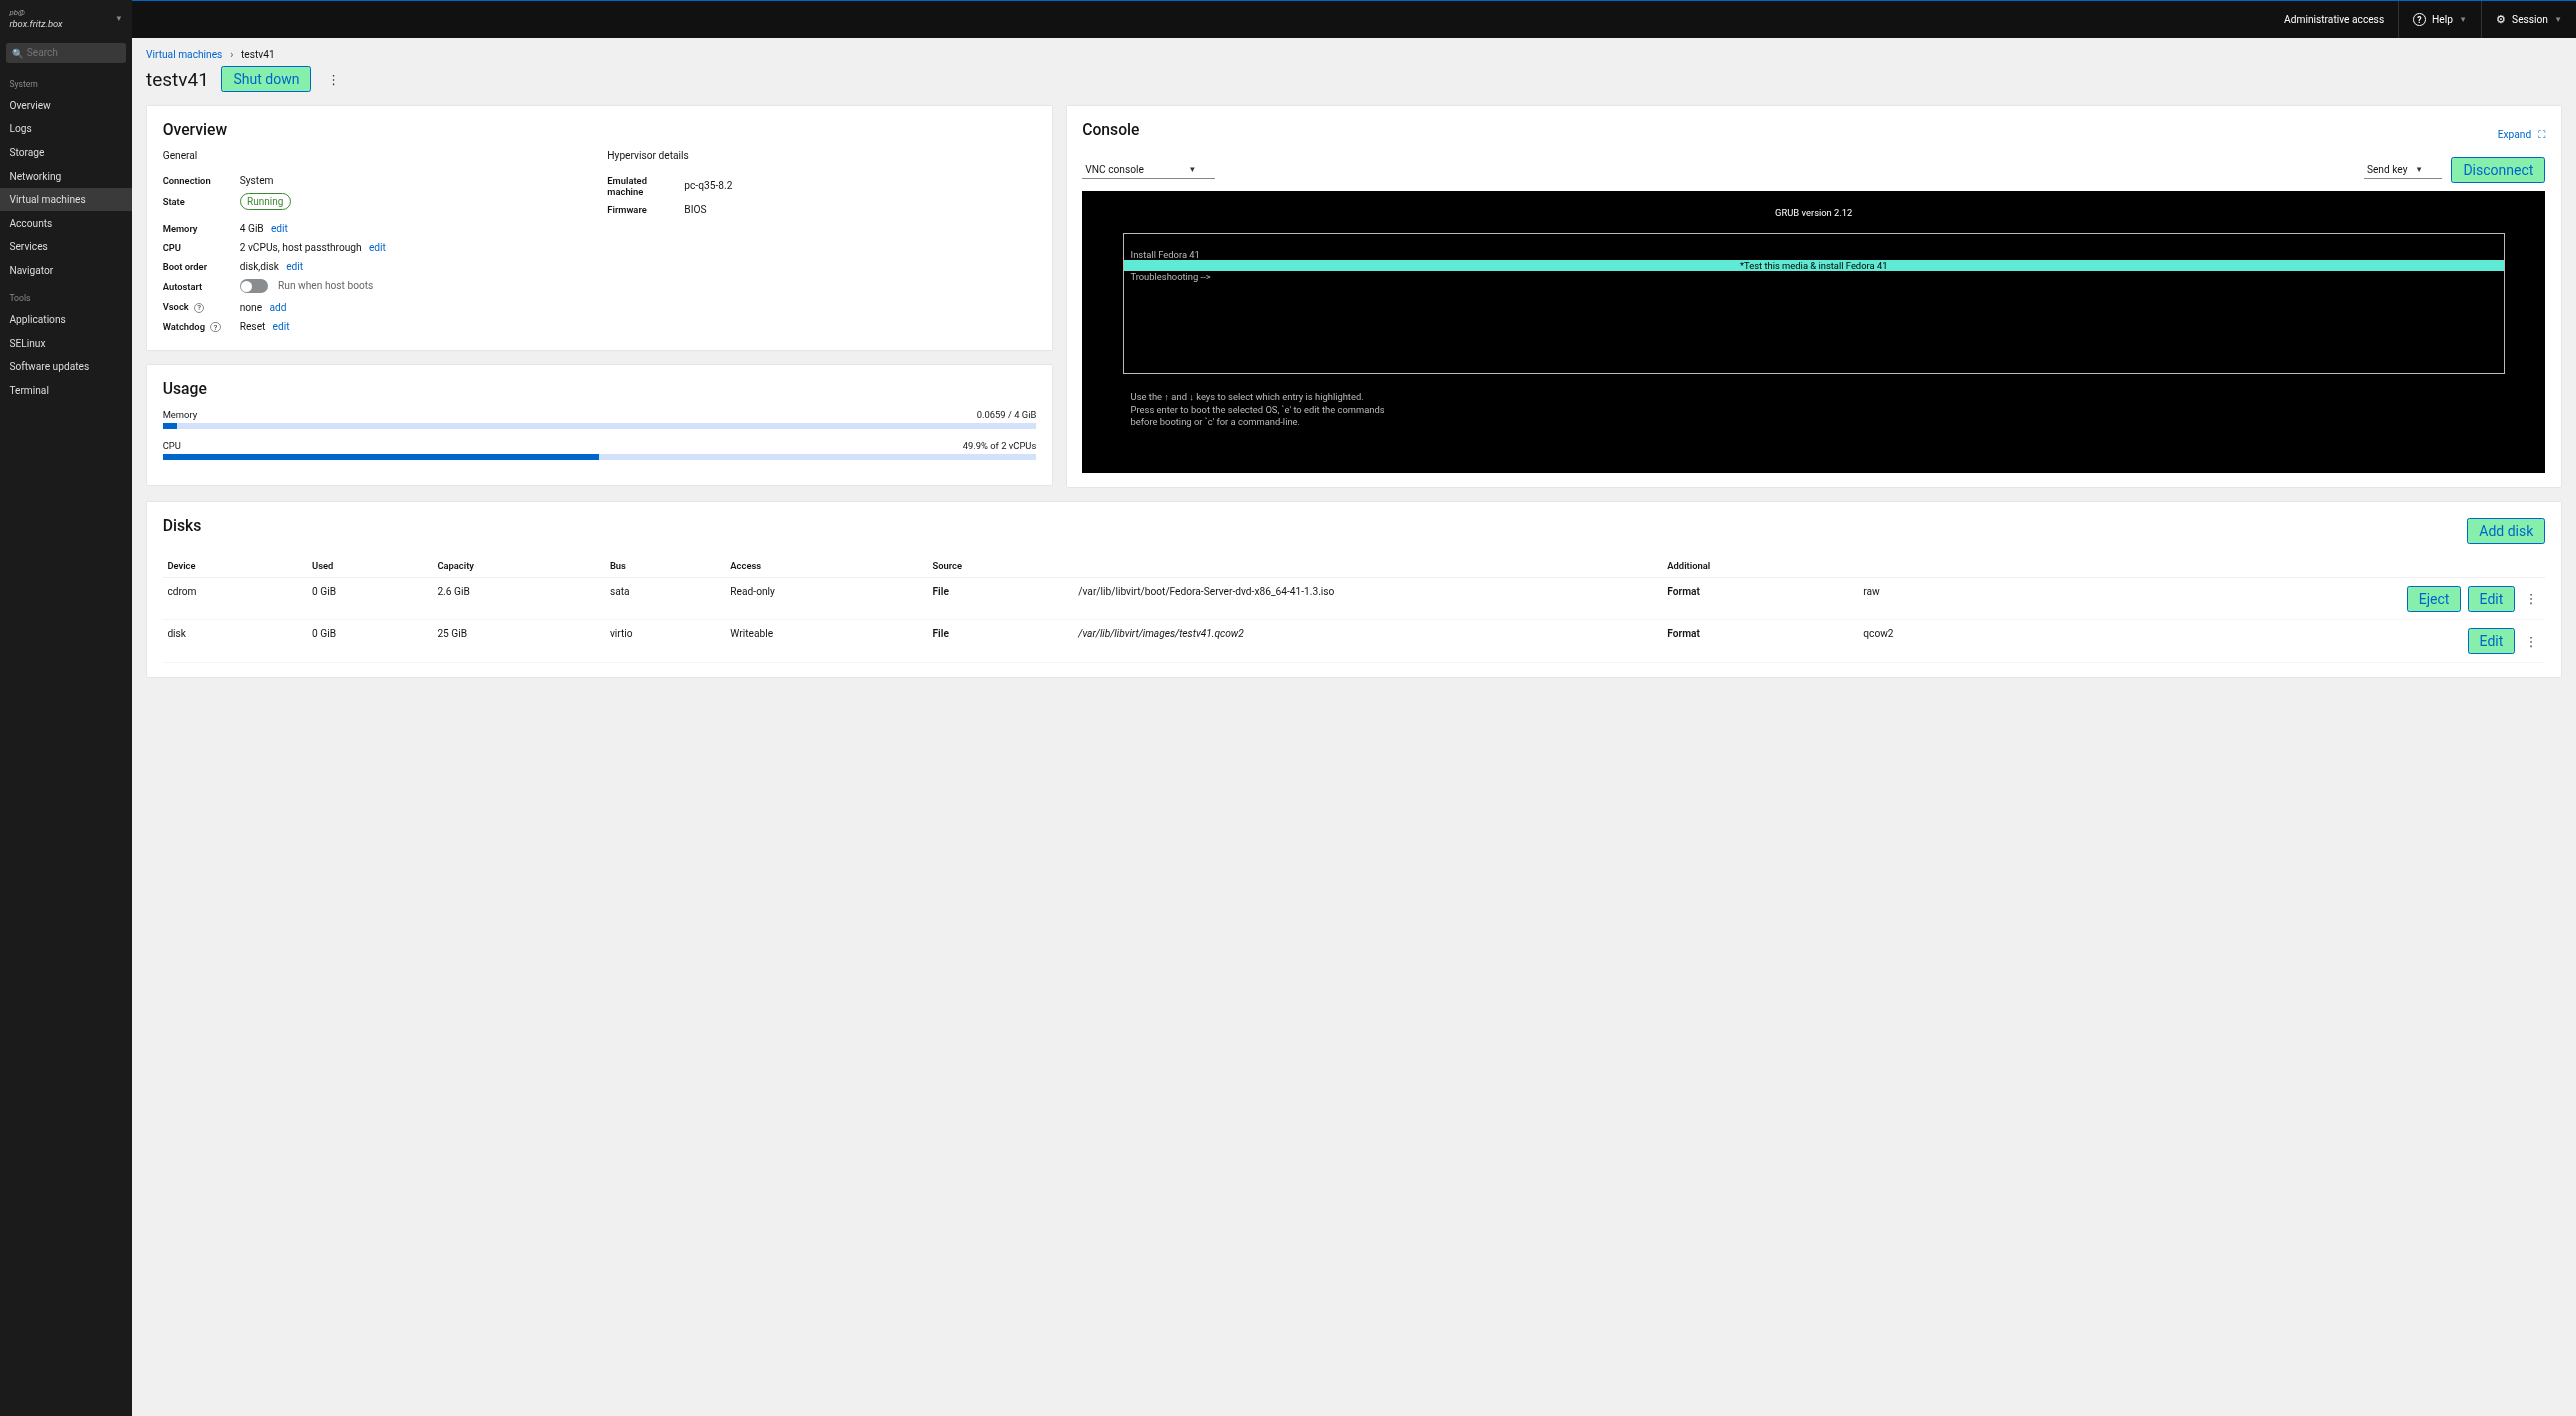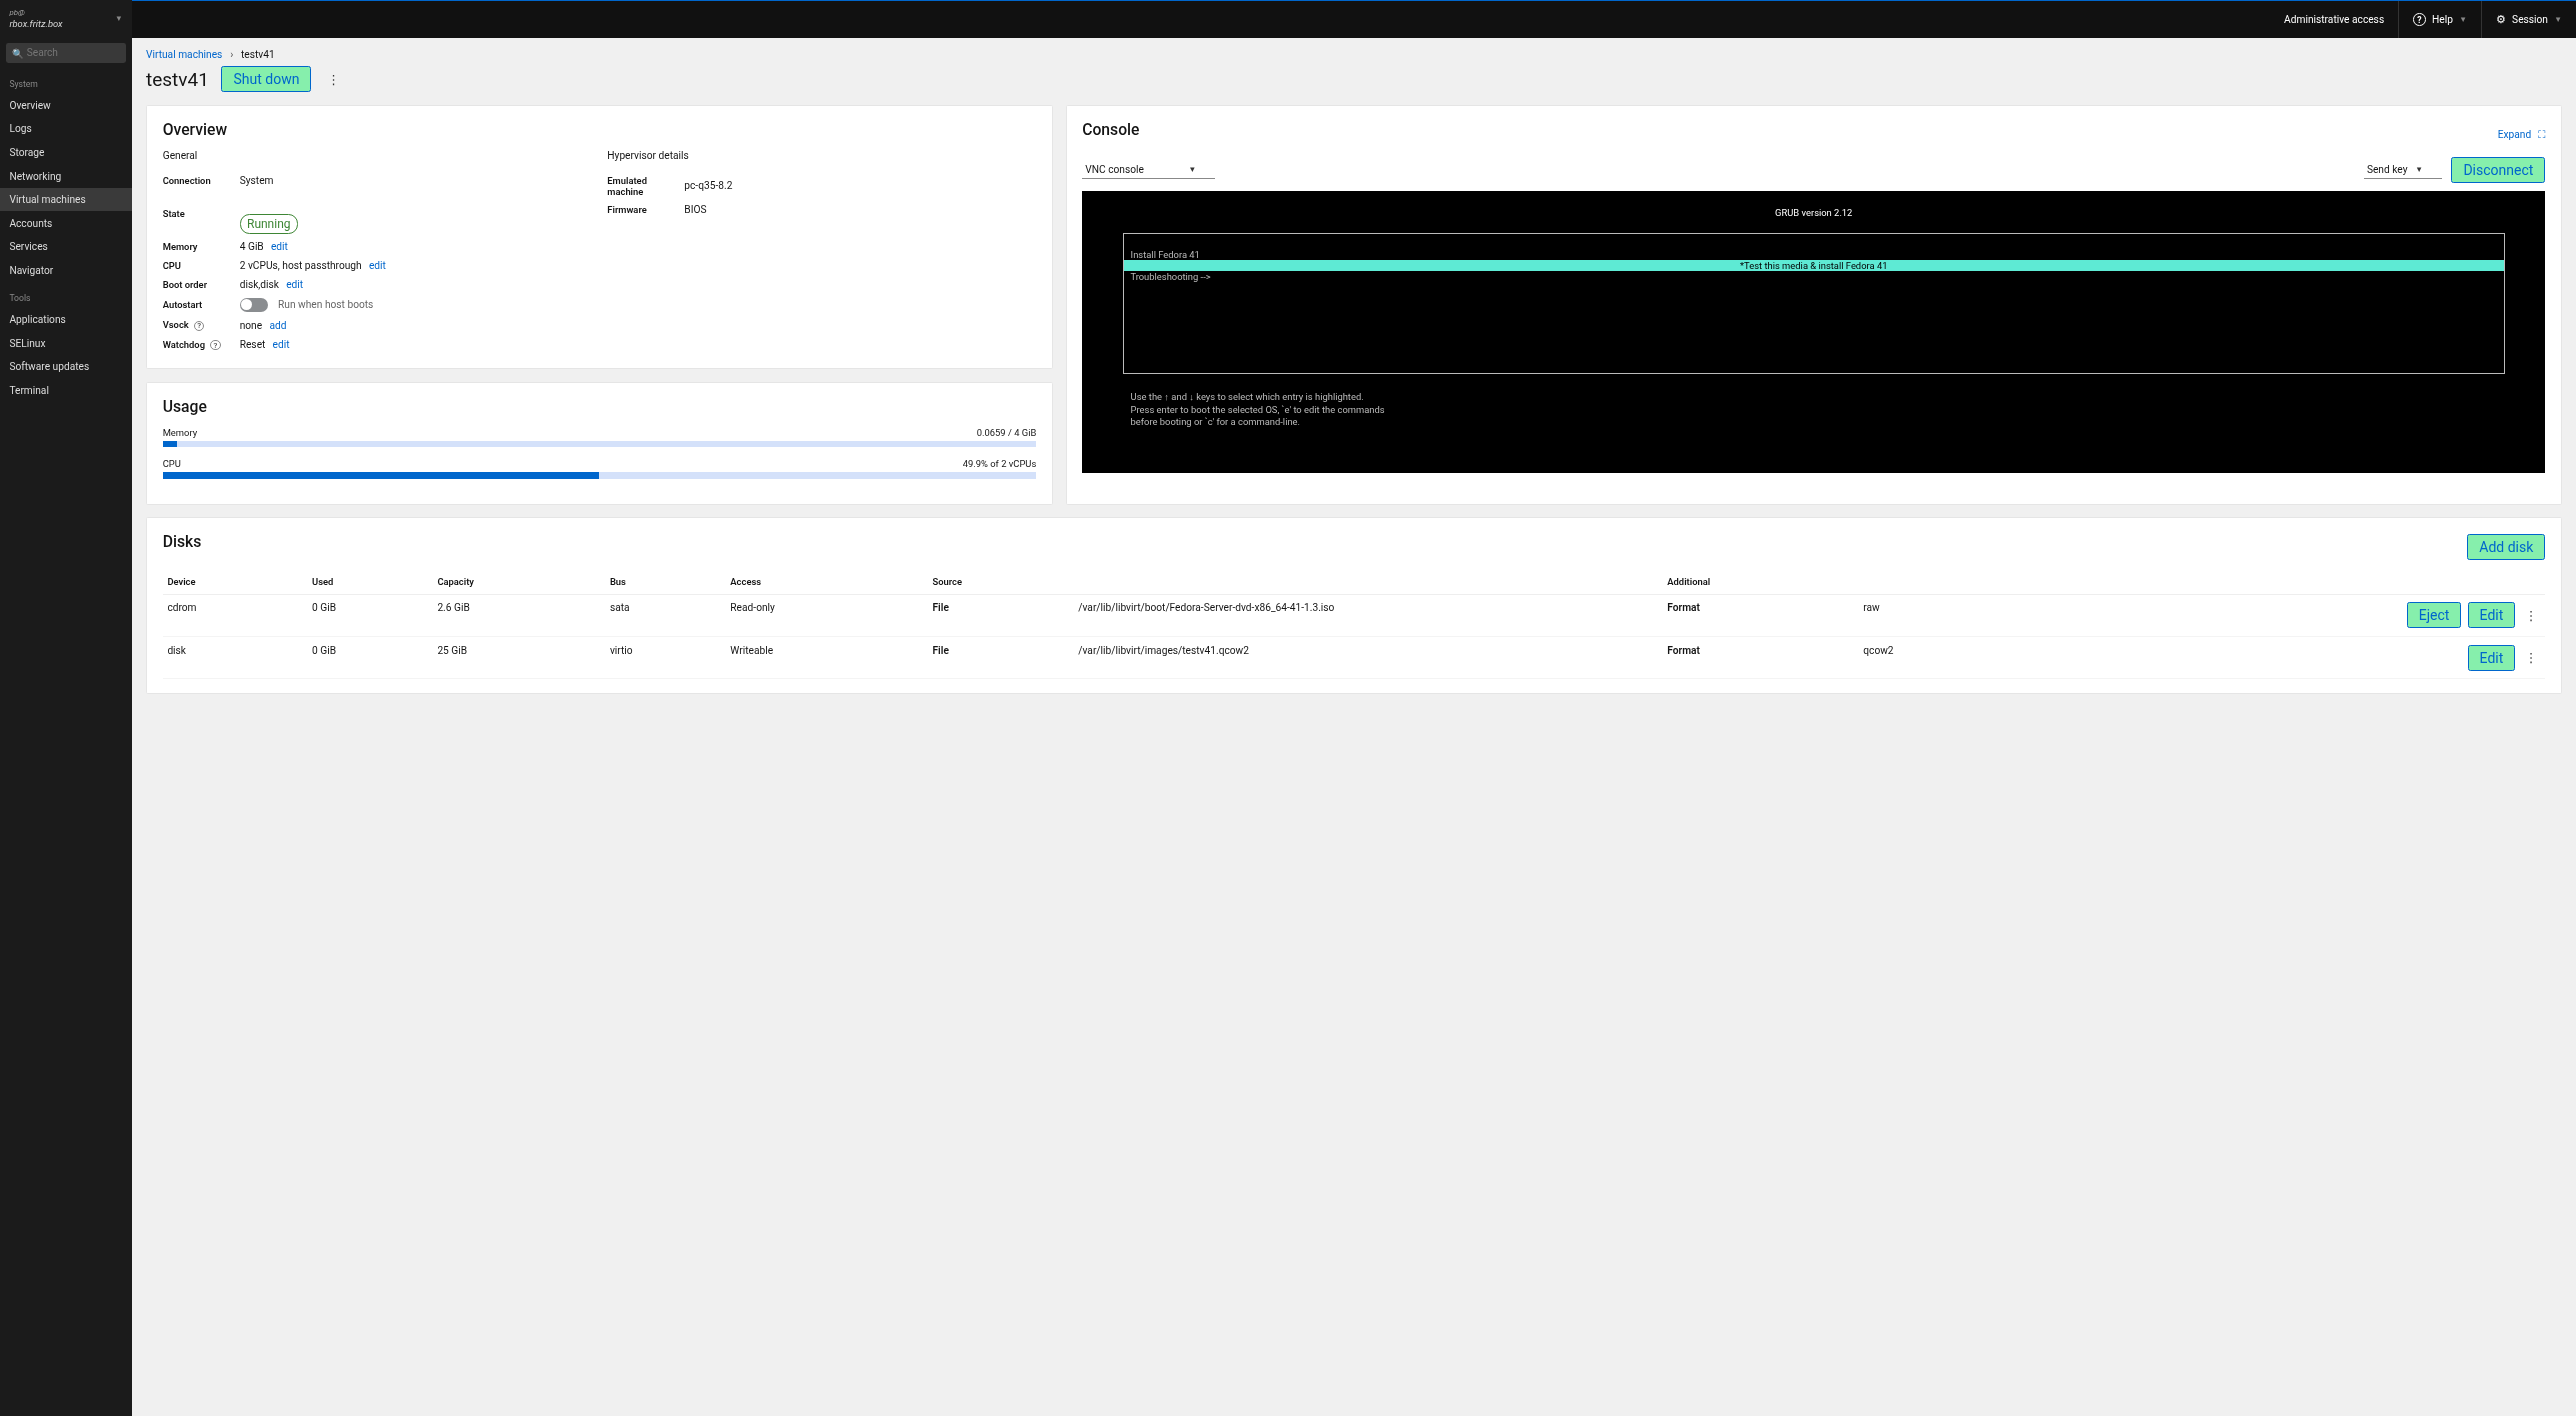--- a/index.html
+++ b/index.html
@@ -27,21 +27,21 @@
   .page-head { display: flex; align-items: center; gap: 12.6px; margin: 6.3px 0 12.6px; }
   .page-title { font-size: 19px; font-weight: 400; }
   .btn-outline { background: #86efac; border: 0.8px solid #06c; color: #06c; padding: 3.9px 11px; font-size: 14px; border-radius: 2.4px; cursor: pointer; }
   .kebab { width: 19px; height: 19px; display: flex; align-items: center; justify-content: center; cursor: pointer; color: #333; font-size: 12.6px; }
   .grid2 { display: grid; grid-template-columns: 1fr 1.65fr; gap: 12.6px; }
   .card { background: #fff; border: 0.8px solid #e5e5e5; padding: 14px 15.7px; border-radius: 1.6px; }
   .card h2 { font-size: 15.7px; font-weight: 500; margin-bottom: 11px; }
   .subhead { font-size: 10.2px; color: #151515; margin-bottom: 10px; }
   .ovrow { display: grid; grid-template-columns: 77px 1fr; font-size: 10.2px; padding: 3.9px 0; align-items: center; }
   .ovrow .lbl { font-weight: 600; color: #151515; font-size: 9.4px; }
-  .runbadge { display: inline-block; border: 0.8px solid #3e8635; color: #3e8635; padding: 1.6px 6.3px; border-radius: 9.4px; font-size: 12px; margin-top: 21px; }
+  .runbadge { display: inline-block; border: 0.8px solid #3e8635; color: #3e8635; padding: 1.6px 6.3px; border-radius: 9.4px; font-size: 10px; }
   .linkish { color: #06c; cursor: pointer; margin-left: 4.7px; }
   .ovcols { display: grid; grid-template-columns: 1fr 1fr; gap: 15.7px; }
   .toggle { width: 28px; height: 14px; background: #8a8d90; border-radius: 7px; position: relative; display: inline-block; vertical-align: middle; margin-right: 7.8px; }
   .toggle .knob { position: absolute; left: 1.6px; top: 1.6px; width: 11px; height: 11px; background: #fff; border-radius: 50%; }
   .helpq { font-size: 7.8px; color: #555; border: 0.8px solid #888; border-radius: 50%; width: 10.2px; height: 10.2px; display: inline-flex; align-items: center; justify-content: center; margin-left: 3.1px; }
   .usage-row { margin-bottom: 11px; }
   .usage-top { display: flex; justify-content: space-between; font-size: 9.4px; margin-bottom: 3.1px; }
   .bar { height: 6.3px; background: #d4e1fa; position: relative; }
   .bar .fill { height: 100%; background: #0066cc; position: absolute; left: 0; top: 0; }
   .console-head { display: flex; justify-content: space-between; align-items: center; margin-bottom: 7.8px; }
@@ -317,21 +317,21 @@
                   </div>
                 </td>
               </tr>
               <tr>
                 <td>disk</td>
                 <td>0 GiB</td>
                 <td>25 GiB</td>
                 <td>virtio</td>
                 <td>Writeable</td>
                 <td style="font-weight: 600;">File</td>
-                <td style="max-width: 157px; word-break: break-all;">/var/lib/libvirt/images/testv41.qcow2</td>
+                <td style="max-width: 157px; word-break: break-all; font-style: italic;">/var/lib/libvirt/images/testv41.qcow2</td>
                 <td style="font-weight: 600;">Format</td>
                 <td>qcow2</td>
                 <td>
                   <div class="row-actions">
                     <button class="btn-outline">Edit</button>
                     <div class="kebab">⋮</div>
                   </div>
                 </td>
               </tr>
             </tbody>

